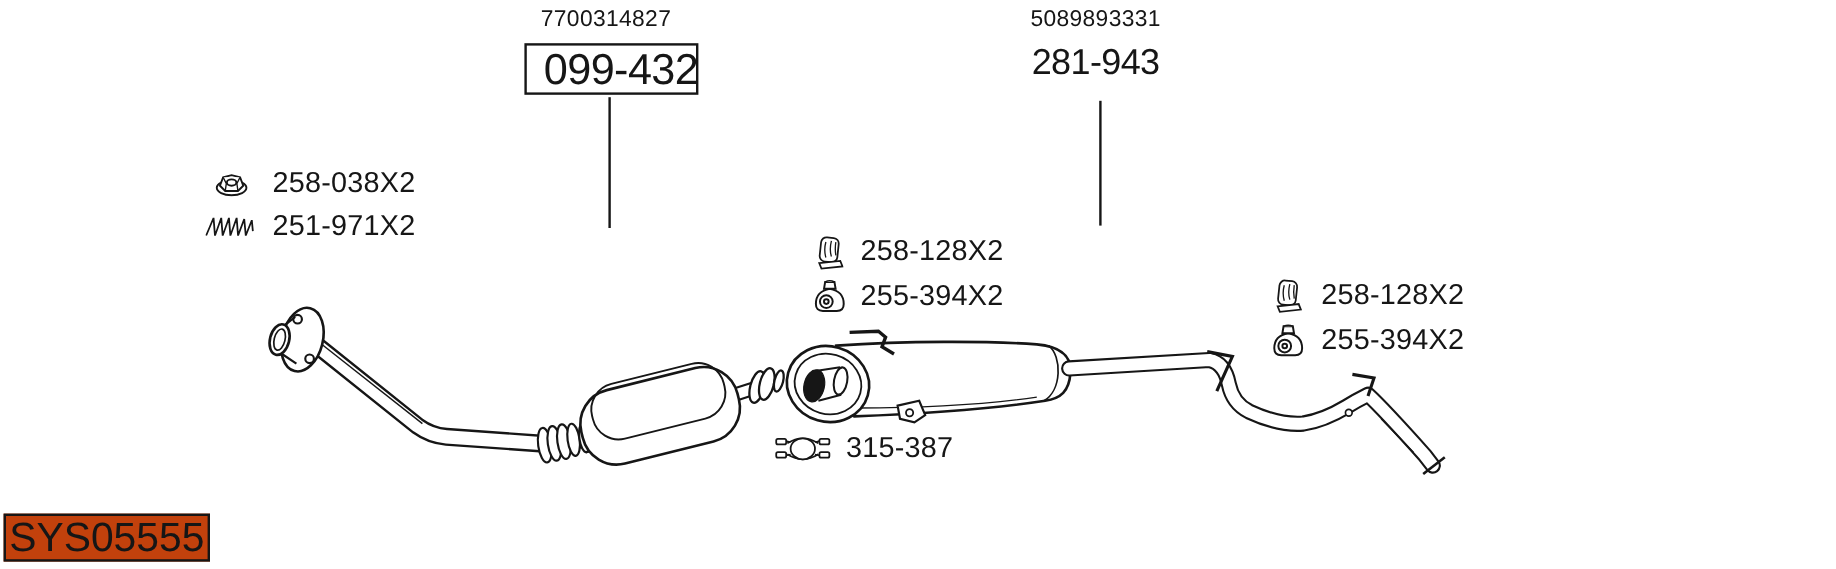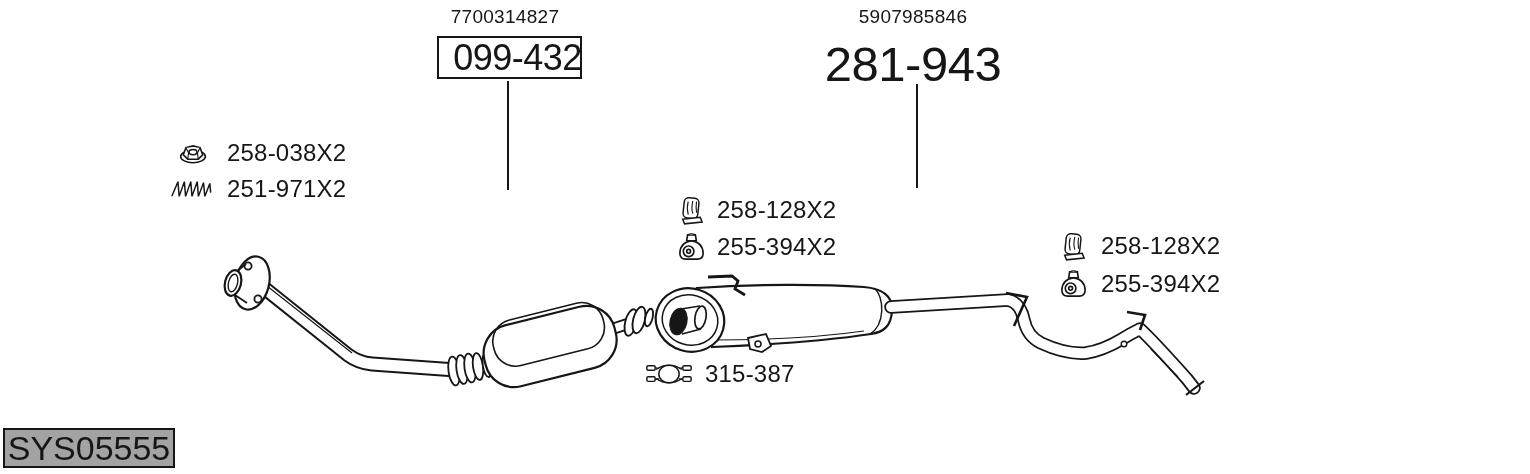--- a/index.html
+++ b/index.html
@@ -13,31 +13,31 @@
     color:#161616;white-space:nowrap;
   }
   .partbox{
     position:absolute;left:437px;top:36px;width:145px;height:43px;
     border:2.2px solid #161616;display:flex;align-items:center;justify-content:center;
     box-sizing:border-box;background:#ffffff;
   }
   .partbox span{font-size:36px;letter-spacing:-0.5px;white-space:nowrap;margin-left:16px;}
   .partnum{
     position:absolute;left:813px;top:36px;width:200px;text-align:center;
-    font-size:49px;letter-spacing:-0.5px;white-space:nowrap;
+    font-size:30px;letter-spacing:-0.5px;white-space:nowrap;
   }
   .row{
     position:absolute;height:32px;display:flex;align-items:center;
   }
   .row .icn{display:flex;align-items:center;justify-content:center;}
   .row .plabel{font-size:24px;letter-spacing:0.2px;white-space:nowrap;margin-left:11px;}
   .sysbox{
     position:absolute;left:3px;top:428px;width:172px;height:40px;
     border:2.2px solid #161616;display:flex;align-items:center;justify-content:center;
-    box-sizing:border-box;background:#a3a3a3;
+    box-sizing:border-box;background:#c2410c;
   }
   .sysbox span{font-size:34px;letter-spacing:0px;white-space:nowrap;}
   svg{display:block;}
 </style>
 </head>
 <body>
 
 <div class="canvas">
 
   <svg class="art" viewBox="0 0 1530 474" fill="none" stroke="#161616" stroke-width="2">
@@ -110,21 +110,21 @@
       <path d="M 1014,326 L 1027,297 L 1006,293" stroke-width="2.6"></path>
       <path d="M 1140,330 L 1145,315 L 1127,312" stroke-width="2.6"></path>
     </g>
   </svg>
 
   <div class="ref" style="left:405px;top:6px;">7700314827</div>
   <div class="partbox">
     <span>099-432</span>
   </div>
 
-  <div class="ref" style="left:813px;top:6px;">5907985846</div>
+  <div class="ref" style="left:813px;top:6px;">5089893331</div>
   <div class="partnum">281-943</div>
 
   <div class="row" style="left:170px;top:137px;">
     <span class="icn" style="width:46px;">
       <svg width="30" height="22" viewBox="0 0 34 24" fill="#ffffff" stroke="#161616" stroke-width="1.8">
         <ellipse cx="17" cy="16" rx="14" ry="7"></ellipse>
         <path d="M 6,14 L 9,6 L 17,4 L 25,6 L 28,14 L 23,19 L 11,19 Z"></path>
         <path d="M 9,6 L 12,12 L 22,12 L 25,6 M 12,12 L 11,19 M 22,12 L 23,19" stroke-width="1.3"></path>
         <ellipse cx="17" cy="11" rx="4.5" ry="3"></ellipse>
       </svg>

